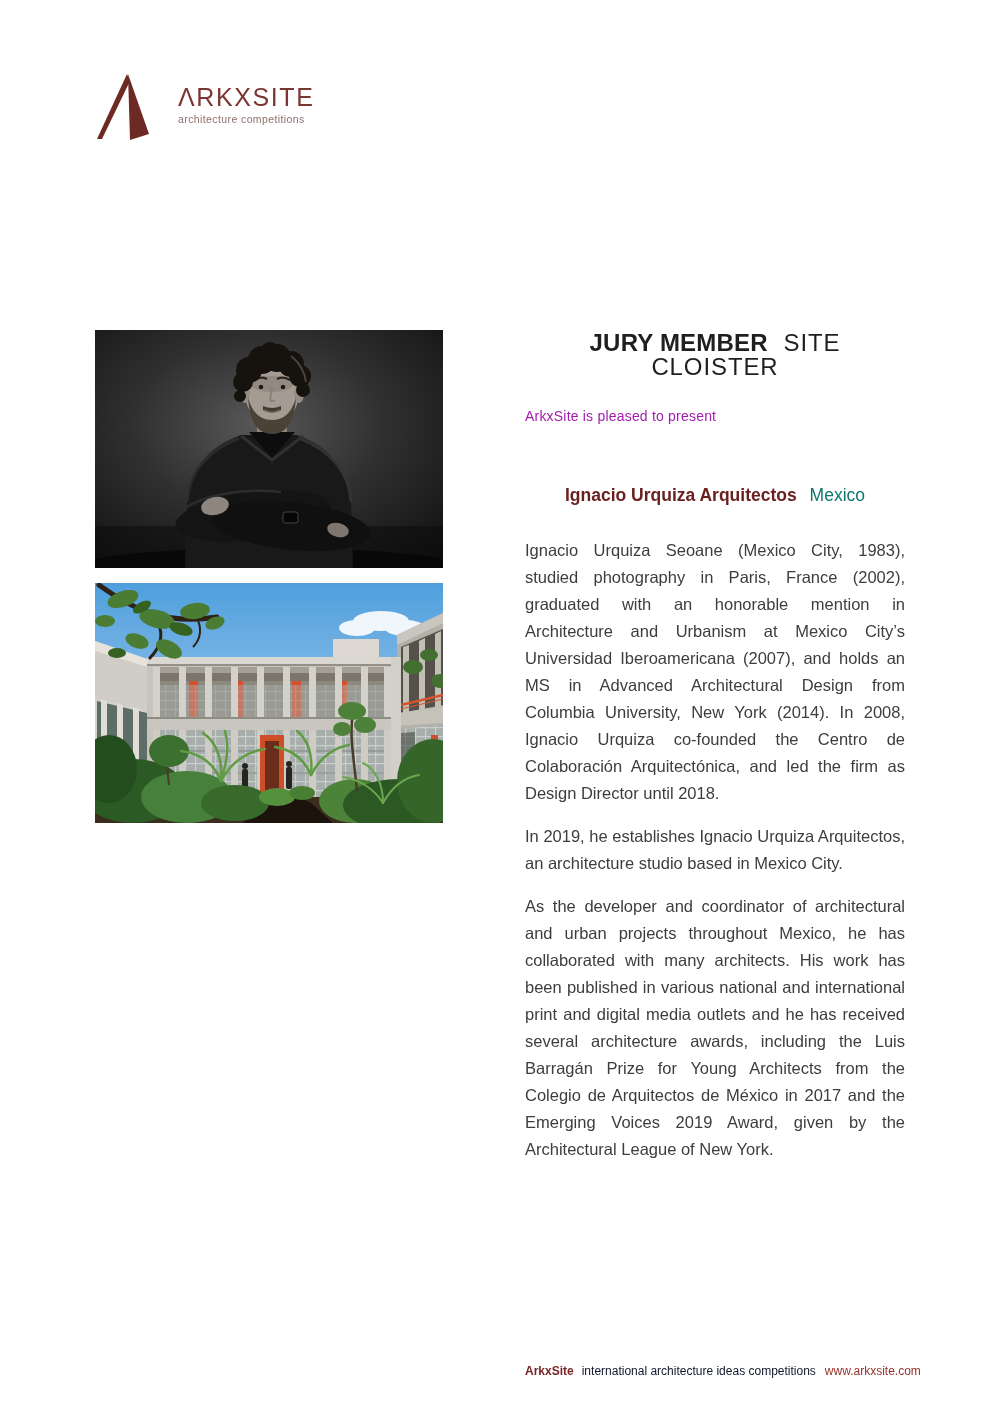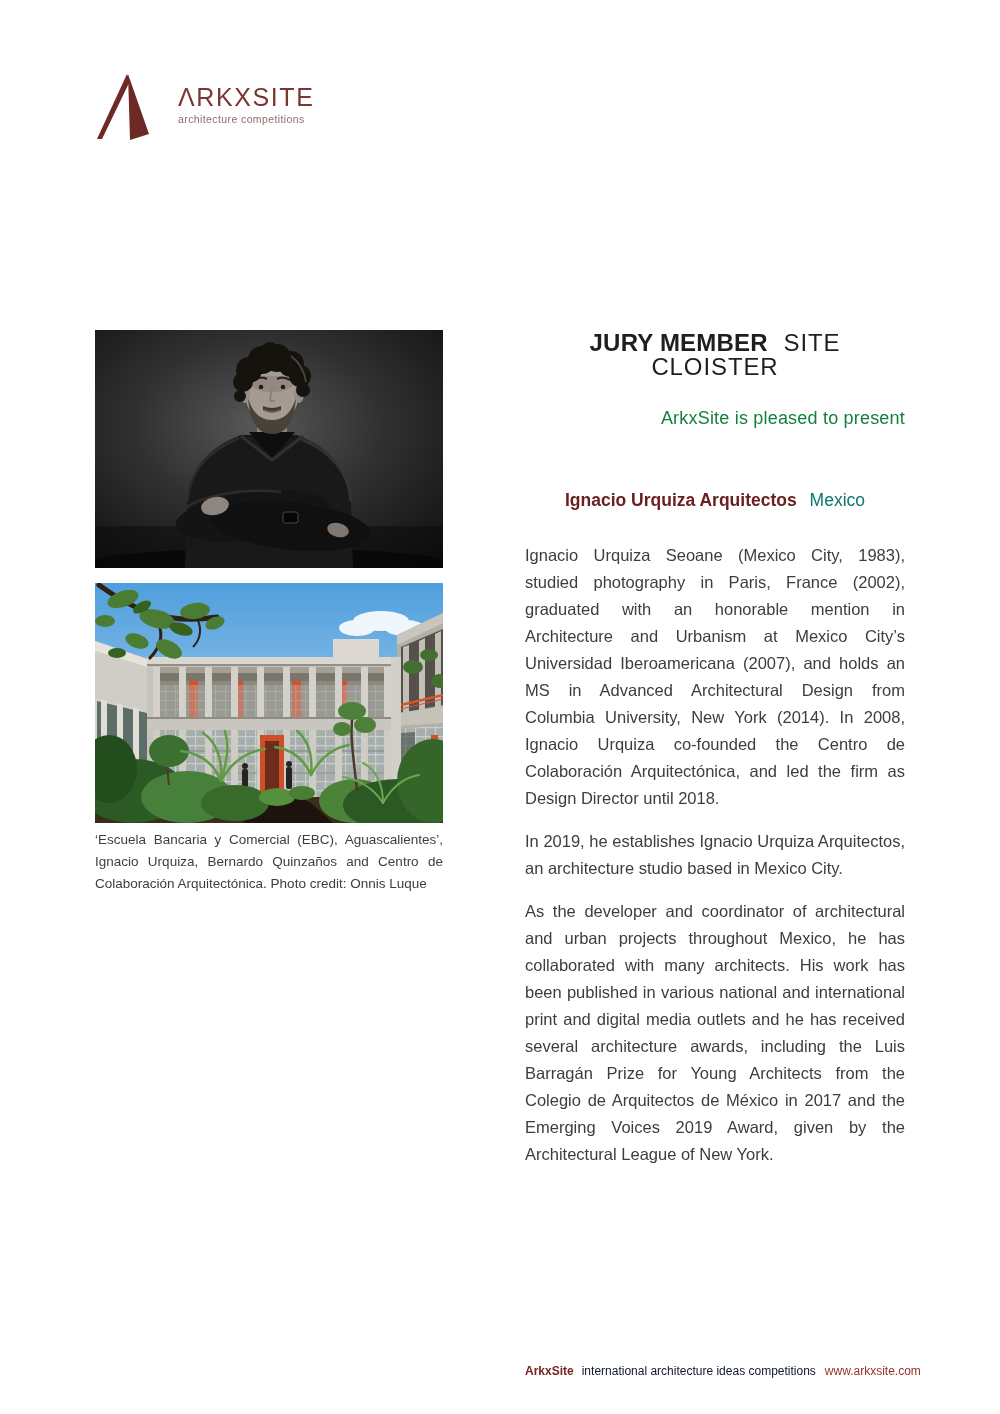--- a/index.html
+++ b/index.html
@@ -25,21 +25,21 @@
   .caption {
     position:absolute; left:95px; top:829px; width:348px; margin:0;
     text-align:justify; font-size:13.5px; line-height:22px; color:#3e3e3e;
   }
 
   
   .right-col { position:absolute; left:525px; top:331px; width:380px; }
   .heading { margin:0; text-align:center; font-size:24px; line-height:24px; font-weight:400; color:#1f1f1f; }
   .hb { font-weight:700; letter-spacing:0.2px; }
   .hr { margin-left:9px; letter-spacing:0.9px; }
-  .intro { margin:29px 0 0; text-align:right; font-size:18px; color:#15803d; letter-spacing:0.2px; }
+  .intro { margin:29px 0 0; text-align:left; font-size:14px; color:#a21caf; letter-spacing:0.2px; }
   .name-line { margin:60px 0 0; text-align:center; font-size:17.5px; line-height:22px; font-weight:400; }
   .nm { font-weight:700; color:#6b2020; }
   .country { margin-left:8px; color:#0f766e; }
   .bio { margin-top:31px; }
   .bio p { margin:16px 0 13px; text-align:justify; font-size:16.5px; line-height:27px; color:#3d3d3d; }
   .bio p:last-child { margin-bottom:0; }
 
   
   .footer {
     position:absolute; left:525px; top:1364px; width:382px;
@@ -275,21 +275,20 @@
         <ellipse cx="120" cy="40" rx="10" ry="6" transform="rotate(-20 120 40)"></ellipse>
       </g>
       <g fill="#35621f">
         <ellipse cx="47" cy="24" rx="10" ry="5" transform="rotate(-30 47 24)"></ellipse>
         <ellipse cx="86" cy="46" rx="12" ry="6" transform="rotate(18 86 46)"></ellipse>
         <ellipse cx="22" cy="70" rx="9" ry="5"></ellipse>
       </g>
     </svg>
   </figure>
 
-  <p class="caption">‘Escuela Bancaria y Comercial (EBC), Aguascalientes’, Ignacio Urquiza, Bernardo Quinzaños and Centro de Colaboración Arquitectónica. Photo credit: Onnis Luque</p>
 
   <section class="right-col">
     <h1 class="heading">
       <span class="hb">JURY MEMBER</span>
       <span class="hr">SITE CLOISTER</span>
     </h1>
     <p class="intro">ArkxSite is pleased to present</p>
     <h2 class="name-line">
       <span class="nm">Ignacio Urquiza Arquitectos</span>
       <span class="country">Mexico</span>

